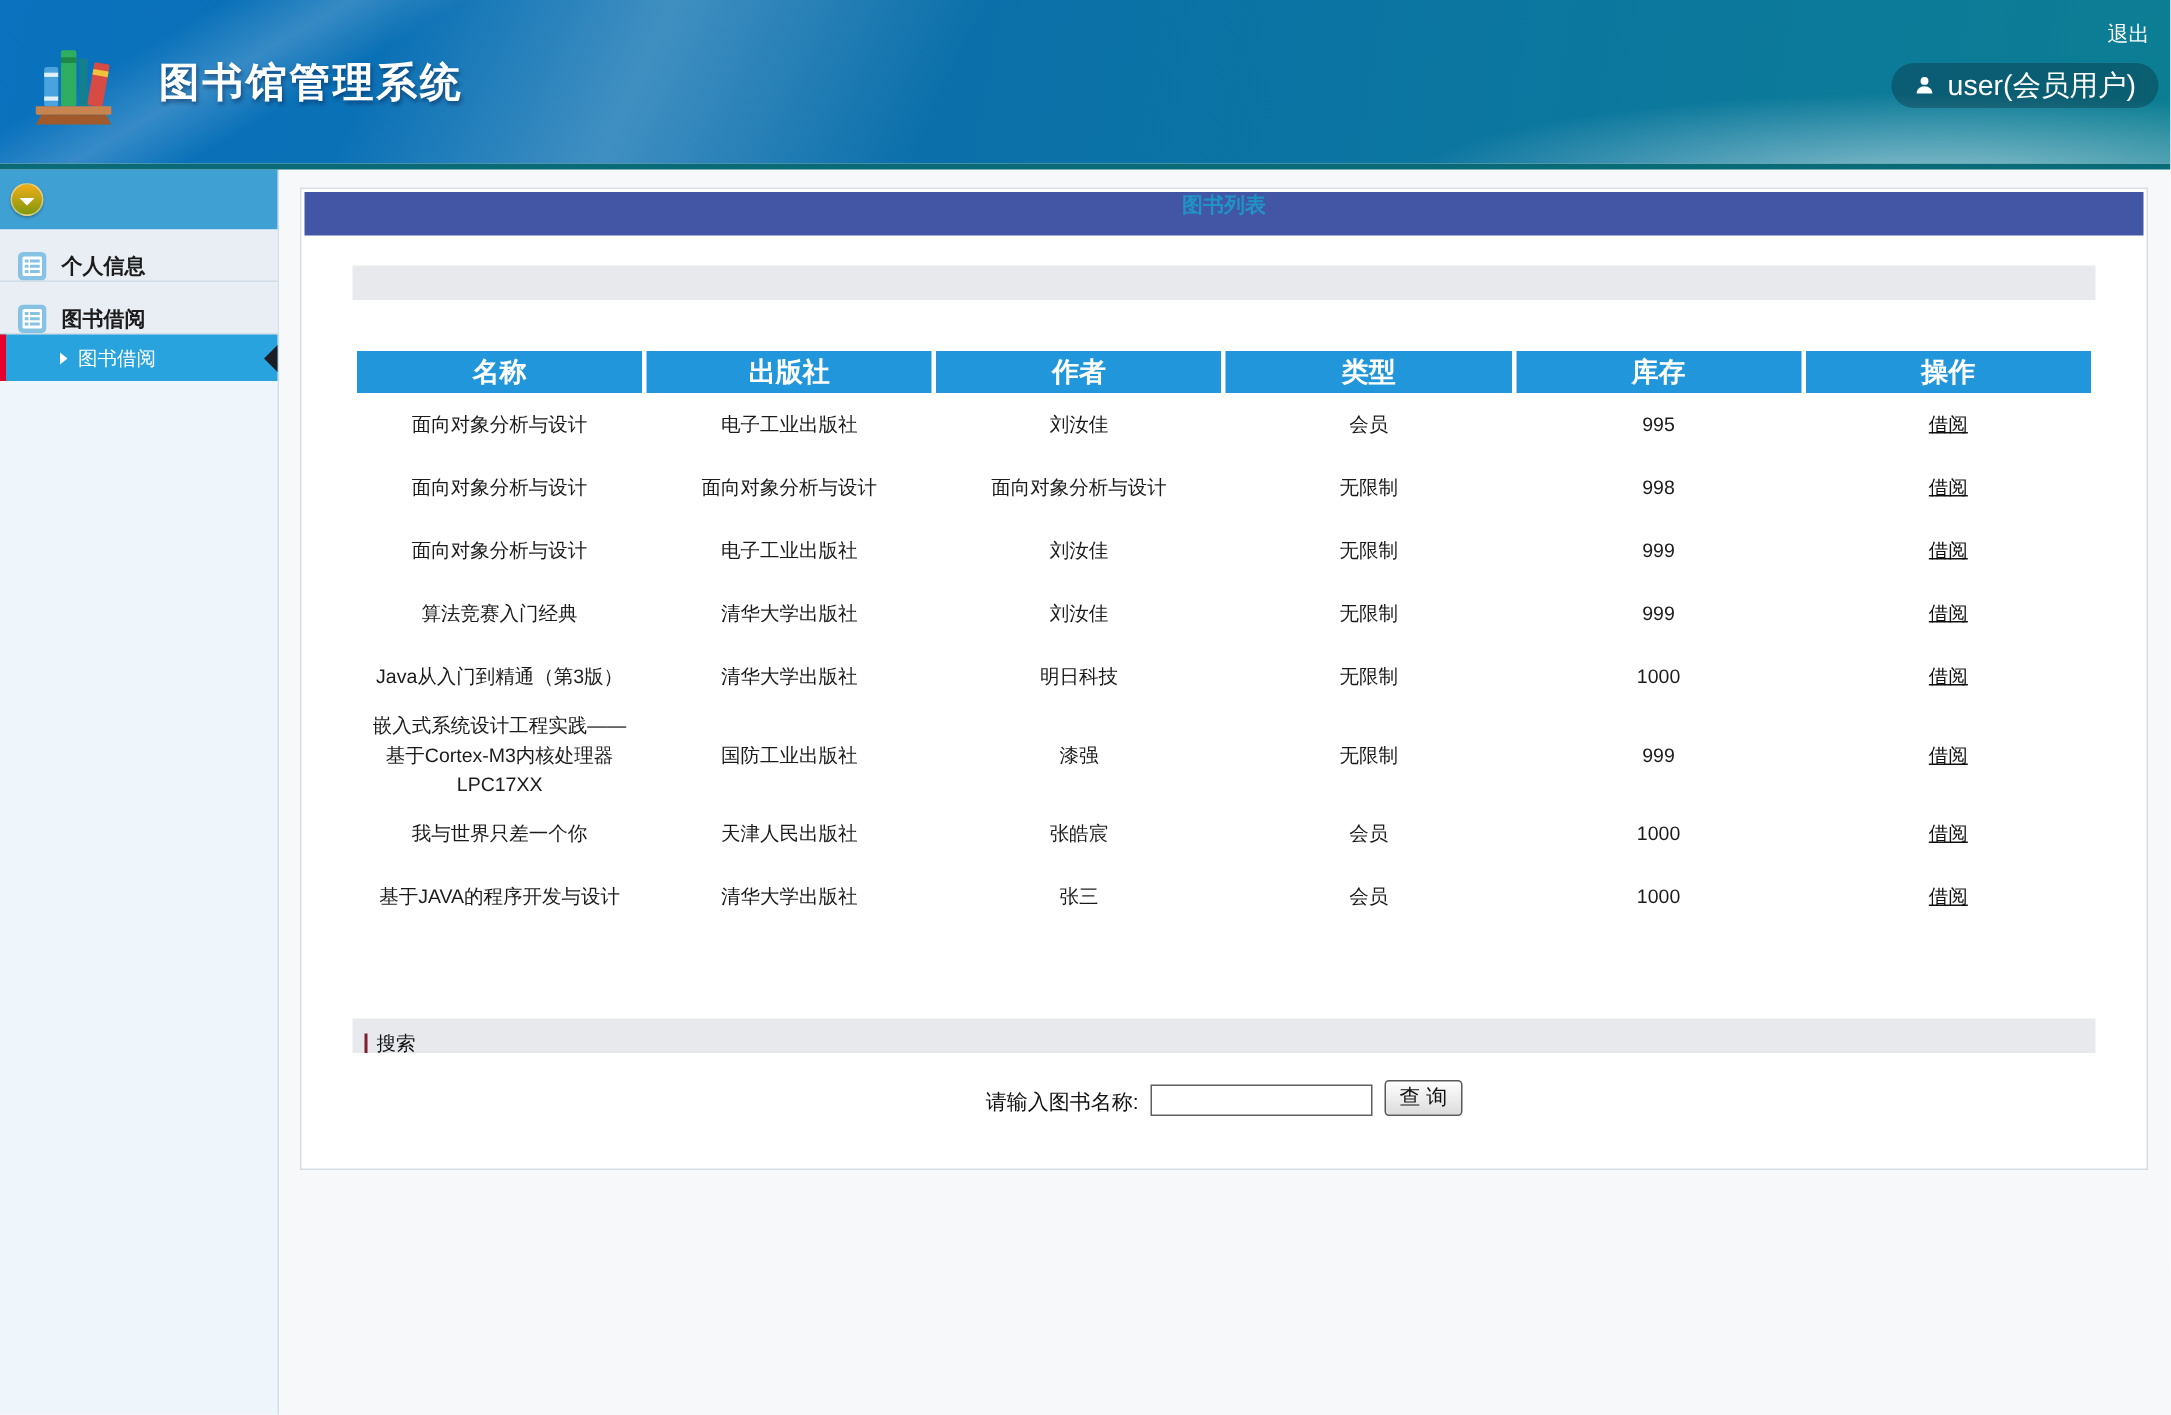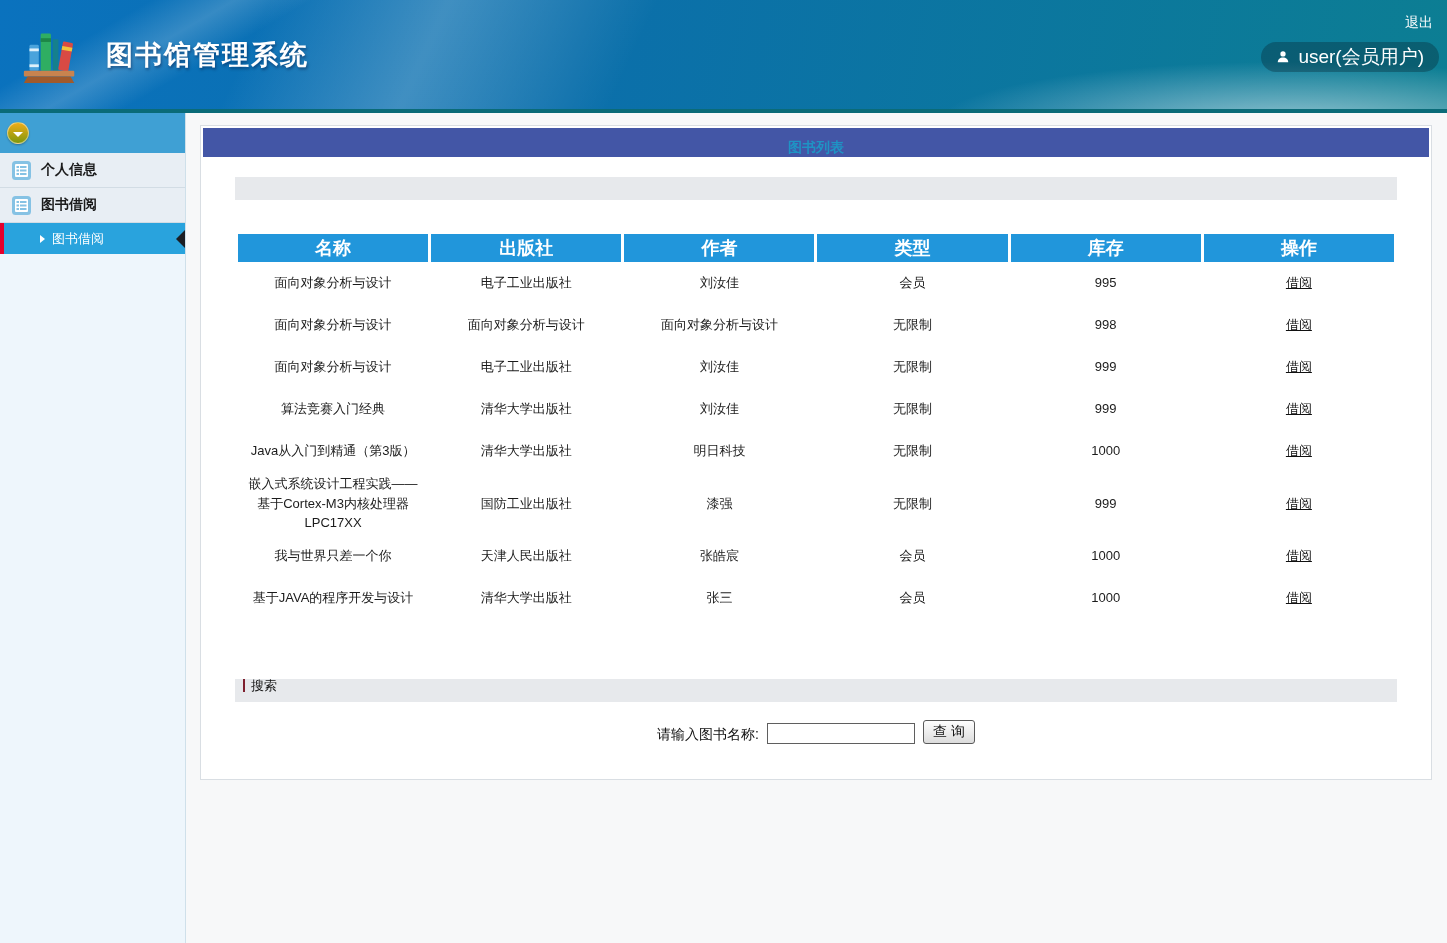--- a/index.html
+++ b/index.html
@@ -41,62 +41,62 @@
   .side-top { height: 40px; background: #3fa0d4; display: flex; align-items: center; padding-left: 7px; }
   .collapse-btn {
     width: 22px; height: 22px; border-radius: 50%;
     background: linear-gradient(#f0ac19, #7f980d);
     border: 1px solid rgba(255,255,255,.45);
     display: flex; align-items: center; justify-content: center; cursor: pointer;
     box-shadow: 0 1px 2px rgba(0,0,0,.3);
   }
   .tri-down { width: 0; height: 0; border-left: 5px solid transparent; border-right: 5px solid transparent; border-top: 5px solid #fff; margin-top: 2px; }
   .menu-item {
-    height: 35px; display: flex; align-items: center; gap: 10px; padding-left: 12px;
+    height: 35px; display: flex; align-items: flex-end; gap: 10px; padding-left: 12px;
     background: #e8eef4; border-bottom: 1px solid #d2dce4; cursor: pointer;
     font-size: 14px; font-weight: bold; color: #1c1c1c;
   }
   .menu-item .mi-icon { display: flex; }
   .submenu-item {
     position: relative; height: 31px; display: flex; align-items: center; gap: 7px;
     padding-left: 36px; background: #29a3dd; border-left: 4px solid #e4002b;
     color: #fff; font-size: 13px; cursor: pointer;
   }
   .caret-right { width: 0; height: 0; border-top: 4px solid transparent; border-bottom: 4px solid transparent; border-left: 5px solid #fff; }
   .edge-arrow {
     position: absolute; right: 0; top: 50%; transform: translateY(-50%);
     width: 0; height: 0; border-top: 9px solid transparent; border-bottom: 9px solid transparent;
     border-right: 9px solid #1b1e24;
   }
 
   
   .main { flex: 1; background: #f7f8f9; padding: 12px 15px 0 14px; }
   .panel { background: #fff; border: 1px solid #d9dee3; height: 655px; padding: 2px 2px 0; }
   .panel-title {
-    height: 29px; background: #4356a6; display: flex; align-items: flex-end; justify-content: center;
+    height: 29px; background: #4356a6; display: flex; align-items: flex-start; justify-content: center;
     color: #1f93c4; font-size: 14px; font-weight: bold; margin-bottom: 20px;
   }
   .strip { height: 23px; background: #e7e9ec; margin: 0 32px; }
   .toolbar-strip { margin-bottom: 34px; }
 
   table.books {
     width: calc(100% - 64px); margin: 0 32px; table-layout: fixed;
     border-collapse: separate; border-spacing: 3px 0;
     font-size: 13px; color: #1b1b1b;
   }
   table.books thead th {
     background: #2196db; color: #fff; height: 28px; font-size: 18px; font-weight: bold;
   }
   table.books tbody td {
     height: 42px; text-align: center; padding: 2px 6px; line-height: 1.5;
     word-break: break-word;
   }
   table.books a { color: #111; text-decoration: underline; cursor: pointer; }
 
-  .search-strip { margin-top: 60px; display: flex; align-items: flex-start; padding-left: 8px; }
+  .search-strip { margin-top: 60px; display: flex; align-items: flex-end; padding-left: 8px; }
   .sec-label { font-size: 13px; color: #111; border-left: 2px solid #7e1f2e; padding-left: 6px; line-height: 13px; }
   .search-row { margin-top: 18px; display: flex; align-items: flex-end; justify-content: center; gap: 8px; font-size: 14px; color: #111; }
   .search-row input {
     width: 148px; height: 21px; border: 1px solid #5f5f5f; background: #fff; padding: 0 4px; font-size: 13px;
   }
   .search-row button {
     font-size: 14px; height: 24px; padding: 0 9px; border: 1px solid #595959; border-radius: 3px;
     background: linear-gradient(#fefefe, #dcdcdc); cursor: pointer; color: #111;
     font-family: "Liberation Sans", "DejaVu Sans", sans-serif;
   }

